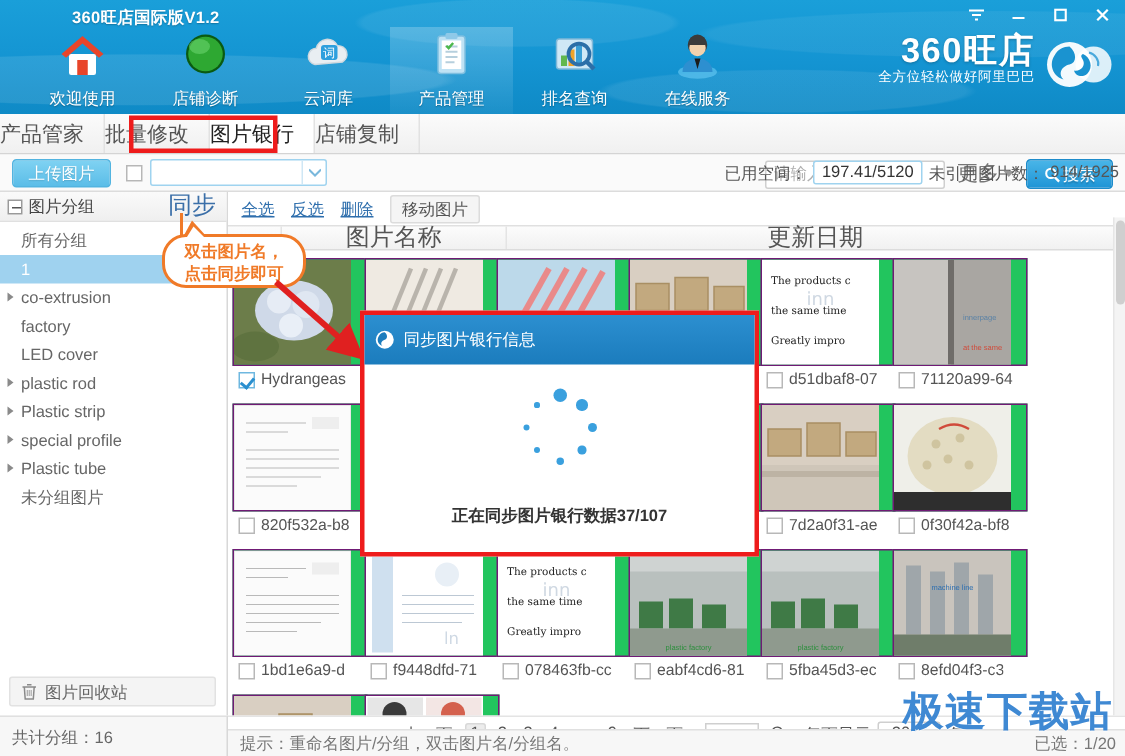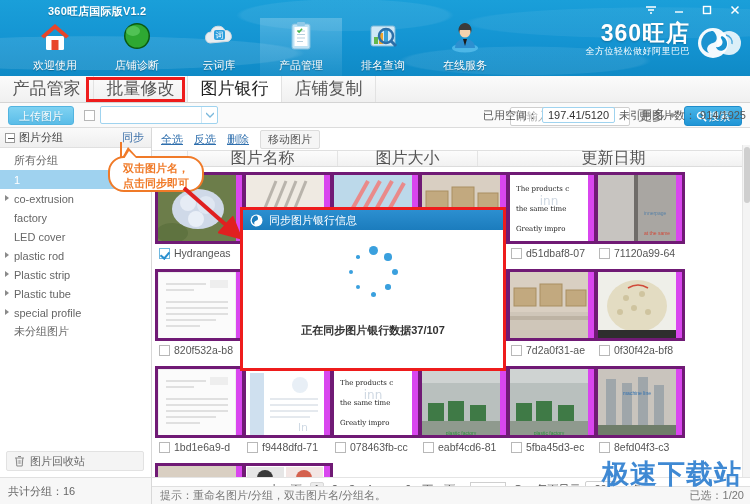--- a/index.html
+++ b/index.html
@@ -52,21 +52,21 @@
   .brand-logo{ width:46px; height:42px; }
 
   
   .tabstrip{
     position:absolute; left:0; top:76px; width:750px; height:27px;
     background:linear-gradient(180deg,#fbfbfb,#f0f0f0);
     border-bottom:1px solid #d4d4d4;
     display:flex; align-items:center;
   }
   .tab{
-    width:94px; text-align:center; font-size:17px; color:#555; cursor:pointer;
+    width:70px; font-size:14px; color:#555; cursor:pointer;
     line-height:26px; height:26px; border-right:1px solid #e2e2e2; position:relative;
   }
   .tab.selected{ background:#fff; color:#222; }
   .tab-highlight{
     position:absolute; left:86px; top:77px; width:99px; height:25px;
     border:3px solid #ee1c1c; z-index:9; pointer-events:none;
   }
 
   
   .uploadbar{
@@ -105,21 +105,21 @@
     position:absolute; left:0; top:128px; width:152px; height:349px;
     background:#fff; border-right:1px solid #d8d8d8;
   }
   .sb-head{
     height:20px; background:linear-gradient(180deg,#fafafa,#efefef); border-bottom:1px solid #e0e0e0;
     display:flex; align-items:center; padding:0 5px; justify-content:space-between;
   }
   .sb-head-left{ display:flex; align-items:center; gap:4px; font-size:11px; color:#444;}
   .sb-expander{ width:10px; height:10px; border:1px solid #9a9a9a; background:#fff; position:relative;}
   .sb-expander:after{ content:""; position:absolute; left:2px; top:4px; width:6px; height:1px; background:#555;}
-  .sync-btn{ font-size:11px; color:#3b6fa8; cursor:pointer; padding:0 2px; }
+  .sync-btn{ font-size:16px; color:#3b6fa8; cursor:pointer; padding:0 2px; }
   .tree{ padding:3px 0; }
   .tree-item{
     height:19px; display:flex; align-items:center; font-size:11px; color:#666;
     padding-left:14px; cursor:pointer; position:relative;
   }
   .tree-item .arrow{
     position:absolute; left:5px; top:6px; width:0; height:0;
     border-left:4px solid #8a8a8a; border-top:3.5px solid transparent; border-bottom:3.5px solid transparent;
   }
   .tree-item.selected{ background:#9fd2ef; color:#fff; }
@@ -145,21 +145,21 @@
   .ch-0{ width:36px; } .ch-1{ width:150px;} .ch-2{ width:140px;} .ch-3{ width:135px;} .ch-4{ flex:1; border-right:none;}
 
   .quota{
     position:absolute; right:4px; top:-21px; display:flex; align-items:center; font-size:11px; color:#555; gap:4px;
   }
   .quota-box{ border:1px solid #9fd3ef; background:#fff; border-radius:2px; padding:1px 5px; color:#333;}
 
   
   .thumbs{ padding:5px 0 0 4px; display:flex; flex-wrap:wrap; }
   .cell{ width:84px; height:95px; margin:0 2px 2px 2px; display:flex; flex-direction:column; align-items:center;}
-  .thumb{ width:90px; height:72px; border:3px solid #701a75; background:#d946ef; overflow:hidden; position:relative;}
+  .thumb{ width:90px; height:72px; border:1px solid #701a75; background:#22c55e; overflow:hidden; position:relative;}
   .cap{ display:flex; align-items:center; gap:4px; margin-top:3px; width:82px; }
   .cap .cb{ width:11px; height:11px; border:1px solid #b8b8b8; background:#fff; flex:none; position:relative; cursor:pointer;}
   .cap .cb.on{ border-color:#6fb8e0; }
   .cap .cb.on:after{
     content:""; position:absolute; left:2px; top:1px; width:4px; height:7px;
     border:solid #2a8fcf; border-width:0 2px 2px 0; transform:rotate(40deg);
   }
   .cap .nm{ font-size:10.5px; color:#555; white-space:nowrap; overflow:hidden; }
 
   
@@ -207,21 +207,21 @@
     position:absolute; left:120px; top:142px; width:2px; height:16px; background:#f07a28; z-index:11;
   }
   .red-arrow{ position:absolute; left:182px; top:186px; z-index:12; }
 
   
   .modal{
     position:absolute; left:240px; top:207px; width:266px; height:164px; z-index:20;
     border:3px solid #ee1c1c; background:#fff;
   }
   .modal-head{
-    height:20px; background:linear-gradient(180deg,#2c8fd0,#1b7cbd);
+    height:33px; background:linear-gradient(180deg,#2c8fd0,#1b7cbd);
     display:flex; align-items:center; gap:6px; padding-left:7px; color:#fff; font-size:11px;
   }
   .modal-logo{ width:13px; height:13px; }
   .modal-body{ position:relative; height:138px; }
   .spinner{ position:absolute; left:50%; top:18px; transform:translateX(-50%); width:56px; height:56px;}
   .spinner i{ position:absolute; border-radius:50%; background:#3aa0de; display:block;}
   .modal-msg{
     position:absolute; left:0; right:0; top:93px; text-align:center; font-size:11px; color:#333; font-weight:bold;
   }
 
@@ -425,25 +425,25 @@
       <div class="tree-item">
           <i class="arrow"></i>
           <span class="nm">plastic rod</span>
         </div>
       <div class="tree-item">
           <i class="arrow"></i>
           <span class="nm">Plastic strip</span>
         </div>
       <div class="tree-item">
           <i class="arrow"></i>
-          <span class="nm">Plastic tube</span>
+          <span class="nm">special profile</span>
         </div>
       <div class="tree-item">
           <i class="arrow"></i>
-          <span class="nm">special profile</span>
+          <span class="nm">Plastic tube</span>
         </div>
       <div class="tree-item">
           <span class="nm">未分组图片</span>
         </div>
     </div>
     <div class="recycle">
       <svg width="11" height="12" viewBox="0 0 11 12">
         <path d="M1 3h9M4 1.5h3M2.2 3l.6 8h5.4l.6-8" fill="none" stroke="#8a8a8a" stroke-width="1"></path>
         <path d="M4.2 5v4M5.5 5v4M6.8 5v4" stroke="#aaa" stroke-width=".8"></path>
       </svg>
@@ -462,21 +462,20 @@
         <span>已用空间：</span>
         <span class="quota-box">197.41/5120</span>
         <span>未引用图片数：</span>
         <span>914/1925</span>
       </div>
     </div>
 
     <div class="colhead">
       <div class="ch-0"></div>
       <div class="ch-1">图片名称</div>
-      <div class="ch-2">图片大小</div>
       <div class="ch-4">更新日期</div>
     </div>
 
     <div class="thumbs" id="thumbs">
         <div class="cell">
           <div class="thumb"><svg width="78" height="72" viewBox="0 0 78 72">
               <rect width="78" height="72" fill="#6c7d4a"></rect>
               <ellipse cx="40" cy="34" rx="26" ry="20" fill="#cfd9e8"></ellipse>
               <circle cx="30" cy="28" r="8" fill="#e6ecf5"></circle>
               <circle cx="48" cy="30" r="9" fill="#dfe7f2"></circle>

